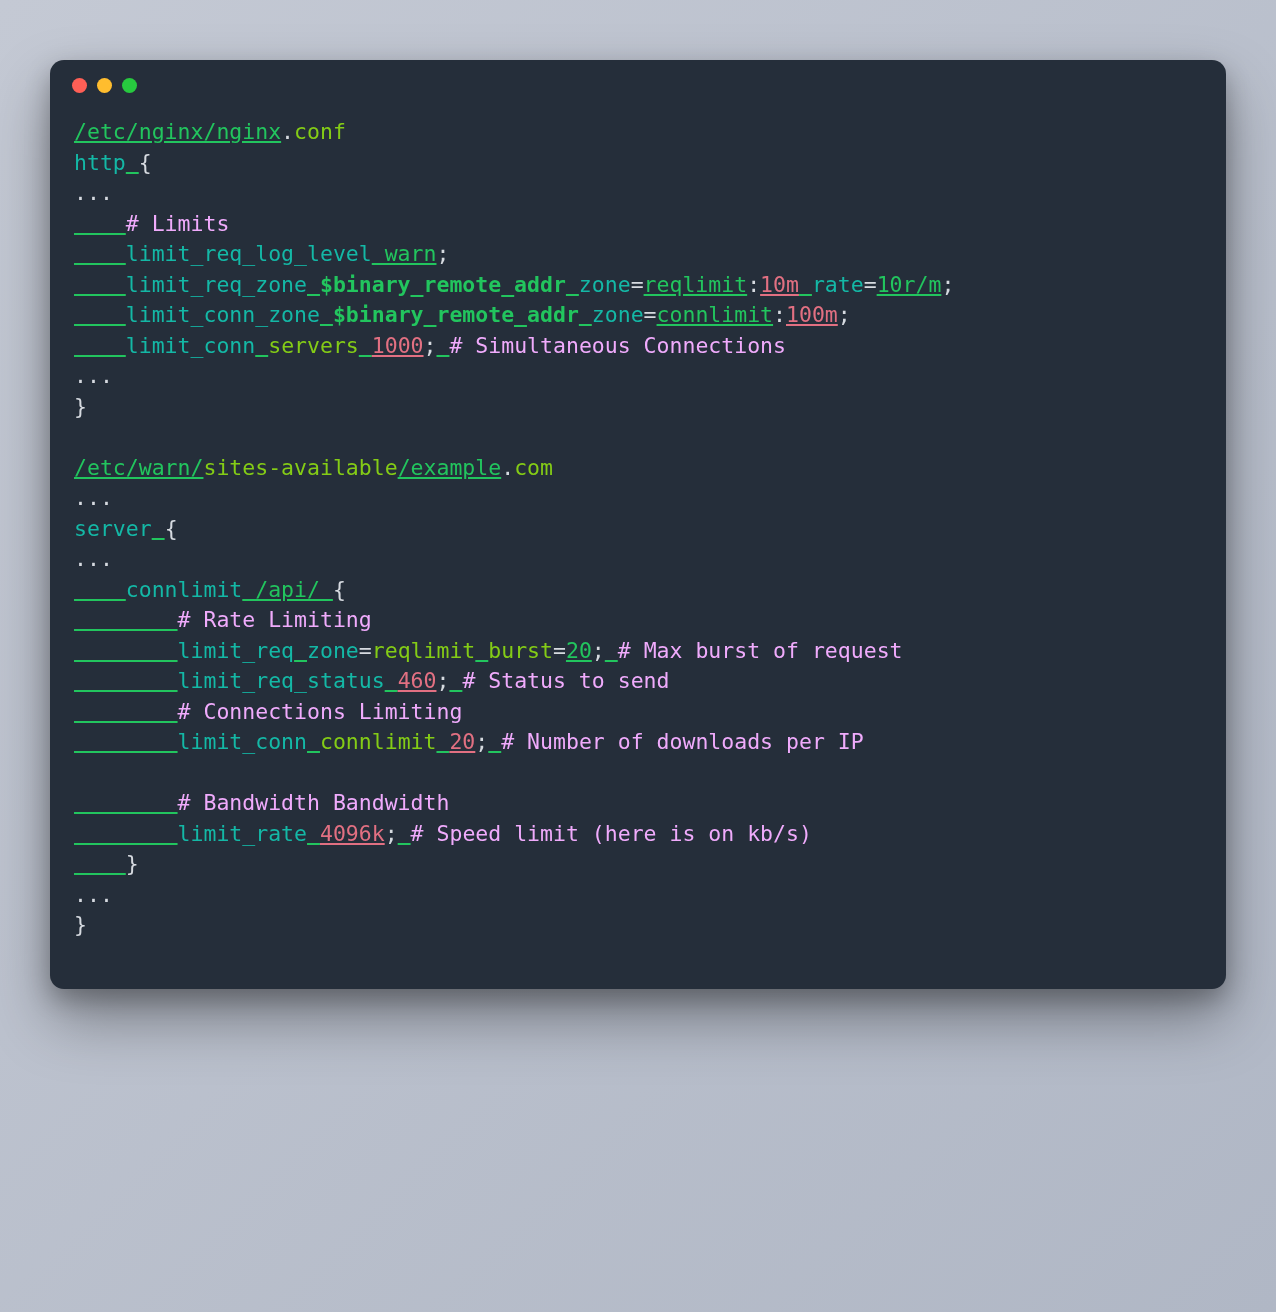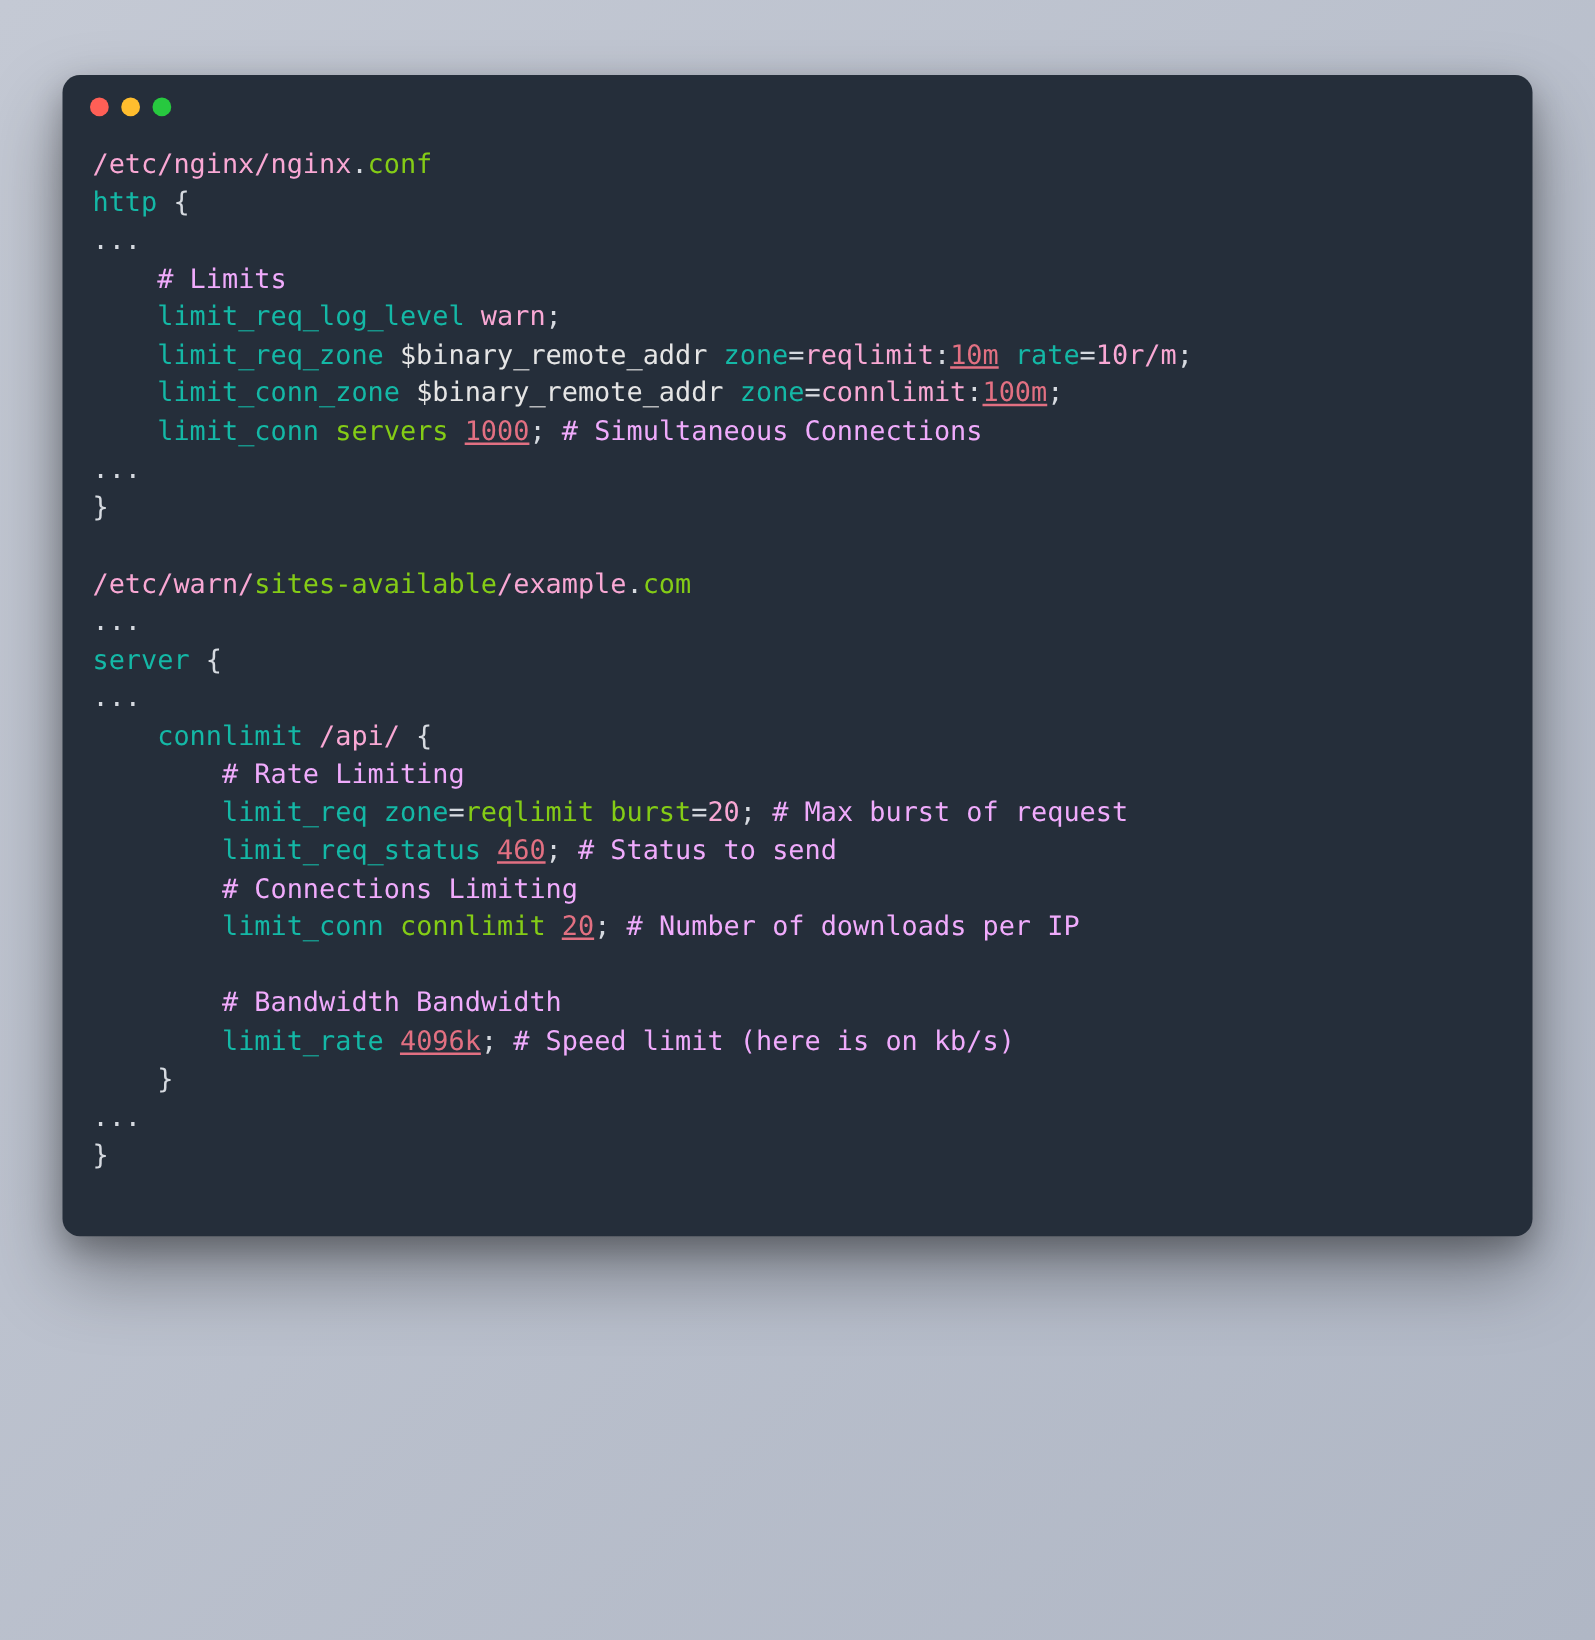--- a/index.html
+++ b/index.html
@@ -28,25 +28,25 @@
     .dot.red { background: #ff5f56; }
     .dot.yellow { background: #ffbd2e; }
     .dot.green { background: #27c93f; }
     .code {
       padding: 24px 24px 48px 24px;
       font-size: 21.5px;
       line-height: 1.42;
       white-space: pre;
       color: #d6dae0;
     }
-    .tok.plain   { color: #f9a8d4; }
+    .tok.plain   { color: #22c55e; text-decoration: underline; }
     .tok.punct   { color: #d6dae0; }
     .tok.keyword { color: #84cc16; }
     .tok.dir     { color: #14b8a6; }
-    .tok.var     { color: #e5e5e5; }
+    .tok.var     { color: #22c55e; font-weight: bold; }
     .tok.num     { color: #e27082; text-decoration: underline; }
     .tok.comment { color: #f0abfc; }
   </style>
 </head>
 <body>
 
 <div class="window">
   <div class="titlebar">
     <div class="dot red"></div>
     <div class="dot yellow"></div>

